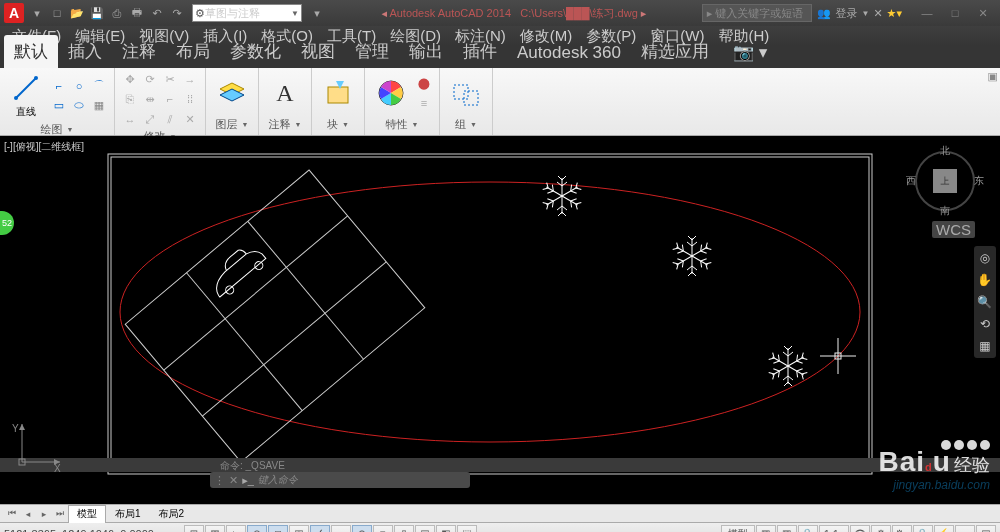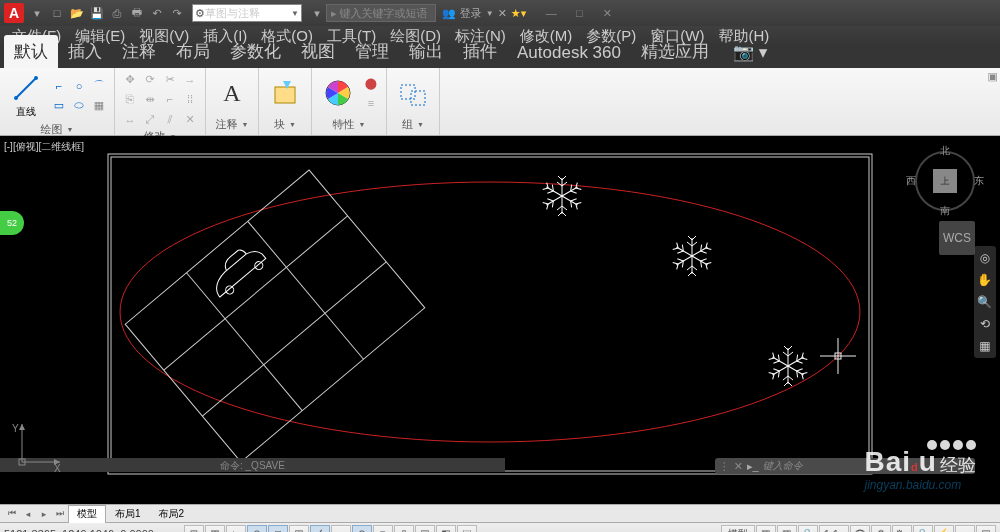--- a/index.html
+++ b/index.html
@@ -26,42 +26,42 @@
 .panel-label{text-align:center;font-size:10px;color:#555;padding:1px 0;display:flex;justify-content:center;align-items:center;gap:2px}
 .big-btn{display:flex;flex-direction:column;align-items:center;gap:1px;cursor:pointer;padding:2px 4px}
 .big-icon{width:32px;height:32px;display:flex;align-items:center;justify-content:center;font-size:24px}
 .drawing-area{position:relative;height:368px;background:#000}
 .viewport-label{position:absolute;top:4px;left:4px;color:#ccc;font-size:10px;z-index:5}
 .canvas{position:absolute;inset:0}
 .viewcube{position:absolute;top:10px;right:20px;width:70px;height:70px;z-index:5}
 .viewcube-ring{width:60px;height:60px;border:2px solid #444;border-radius:50%;position:absolute;left:5px;top:5px}
 .viewcube-face{position:absolute;width:24px;height:24px;background:#888;left:23px;top:23px;display:flex;align-items:center;justify-content:center;font-size:9px;color:#333}
 .vc-dir{position:absolute;color:#999;font-size:10px}
-.wcs-badge{position:absolute;top:85px;right:25px;background:#444;color:#aaa;font-size:12px;padding:10px 4px;border-radius:2px;z-index:5}
+.wcs-badge{position:absolute;top:85px;right:25px;background:#444;color:#aaa;font-size:15px;padding:0 4px;border-radius:2px;z-index:5}
 .navbar{position:absolute;right:4px;top:110px;width:22px;background:rgba(80,80,80,0.5);border-radius:3px;z-index:5;padding:4px 0;display:flex;flex-direction:column;align-items:center;gap:6px}
 .nav-btn{width:16px;height:16px;color:#ccc;cursor:pointer;display:flex;align-items:center;justify-content:center;font-size:12px}
 .ucs{position:absolute;bottom:30px;left:10px;z-index:5}
 .ucs-line{stroke:#888;stroke-width:1;fill:none}
 .ucs-text{fill:#888;font-size:10px}
-.green-badge{position:absolute;left:0;top:75px;width:24px;height:24px;background:#4c4;border-radius:0 12px 12px 0;z-index:5;color:#fff;font-size:9px;display:flex;align-items:center;justify-content:center}
-.cmd-area{position:absolute;bottom:0;left:0;right:0;height:46px;display:flex;flex-direction:row}
+.green-badge{position:absolute;left:0;top:75px;width:14px;height:24px;background:#4c4;border-radius:0 12px 12px 0;z-index:5;color:#fff;font-size:9px;display:flex;align-items:center;justify-content:center}
+.cmd-area{position:absolute;bottom:0;left:0;right:0;height:46px;display:flex;flex-direction:column}
 .cmd-hist{background:#3a3a3a;color:#888;font-size:10px;padding:1px 220px;height:14px}
 .cmd-line{background:#4a4a4a;display:flex;align-items:center;height:16px;padding:0 4px;margin-left:210px;width:260px;border-radius:3px}
 .cmd-prompt{color:#888;font-size:10px;margin:0 4px;font-style:italic}
 .layout-tabs{height:18px;background:#e8e8e8;display:flex;align-items:center;padding:0 4px;border-top:1px solid #aaa}
 .ltab-btn{width:16px;height:14px;display:flex;align-items:center;justify-content:center;color:#666;cursor:pointer;font-size:9px}
 .ltab{padding:1px 8px;font-size:10px;cursor:pointer;border:1px solid transparent}
 .ltab.active{background:#fff;border:1px solid #aaa;border-bottom:none}
 .statusbar{height:22px;background:linear-gradient(#eee,#ddd);display:flex;align-items:center;padding:0 4px;border-top:1px solid #aaa;font-size:10px;color:#444}
 .coords{width:180px}
 .status-btns{display:flex;gap:1px}
 .sbtn{width:20px;height:18px;border:1px solid #bbb;background:linear-gradient(#f4f4f4,#e0e0e0);display:flex;align-items:center;justify-content:center;cursor:pointer;font-size:10px;color:#555}
 .sbtn.active{background:#cde;border-color:#8ac}
 .status-right{margin-left:auto;display:flex;gap:1px;align-items:center}
-.watermark{position:absolute;right:24px;bottom:40px;z-index:20;opacity:0.85;pointer-events:none}
+.watermark{position:absolute;right:10px;bottom:40px;z-index:20;opacity:0.85;text-align:right;pointer-events:none}
 .watermark .bd{color:#fff;font-size:28px;font-weight:bold;letter-spacing:1px}
 .watermark .bd span{color:#e33}
 .watermark .jy{color:#fff;font-size:18px}
 .watermark .url{color:#0c4a6e;font-size:12px;font-style:italic}
 .paws{display:flex;gap:3px;justify-content:flex-end;margin-bottom:-4px}
 .paw{width:10px;height:10px;background:#fff;border-radius:50%}
 .dd-arrow{font-size:7px;color:#666;margin-left:2px}
 </style>
 </head>
 <body>
@@ -77,20 +77,26 @@
     <div class="qat-btn">🖶</div>
     <div class="qat-btn">↶</div>
     <div class="qat-btn">↷</div>
     <div class="ws-dd">
       <span style="color:#555">⚙</span>
       <span>草图与注释</span>
       <span style="margin-left:auto;font-size:8px;color:#666">▼</span>
     </div>
     <div class="qat-btn">▾</div>
   </div>
+  <div class="title-text">
+    <span style="color:#c77">◂</span>
+    <span class="hl">Autodesk AutoCAD 2014</span>&nbsp;&nbsp;
+    <span class="hl">C:\Users\███\练习.dwg</span>
+    <span style="color:#c77">▸</span>
+  </div>
   <div class="search-box">
     <span style="margin-right:3px">▸</span>
       <span>键入关键字或短语</span>
   </div>
   <div class="title-right">
     <span>👥</span>
     <span>登录</span>
     <span style="font-size:8px">▼</span>
     <span>✕</span>
     <span style="color:#fc3">★▾</span>
@@ -171,20 +177,36 @@
         <div class="qat-btn">⌐</div>
         <div class="qat-btn">⁞⁞</div>
         <div class="qat-btn">↔</div>
         <div class="qat-btn">⤢</div>
         <div class="qat-btn">⫽</div>
         <div class="qat-btn">✕</div>
       </div>
     </div>
     <div class="panel-label">
         <span>修改</span>
+        <span class="dd-arrow">▼</span>
+      </div>
+  </div>
+  <div class="panel">
+    <div class="panel-content">
+      <div class="big-btn">
+        <div class="big-icon">
+          <svg width="32" height="32">
+              <path d="M4 12 L16 6 L28 12 L16 18 Z" fill="#fd4" stroke="#a80"></path>
+              <path d="M4 18 L16 12 L28 18 L16 24 Z" fill="#6cf" stroke="#048"></path>
+            </svg>
+        </div>
+      </div>
+    </div>
+    <div class="panel-label">
+        <span>图层</span>
         <span class="dd-arrow">▼</span>
       </div>
   </div>
   <div class="panel">
     <div class="panel-content">
       <div class="big-btn">
         <div class="big-icon" style="font-family:serif;color:#333">A</div>
       </div>
     </div>
     <div class="panel-label">

